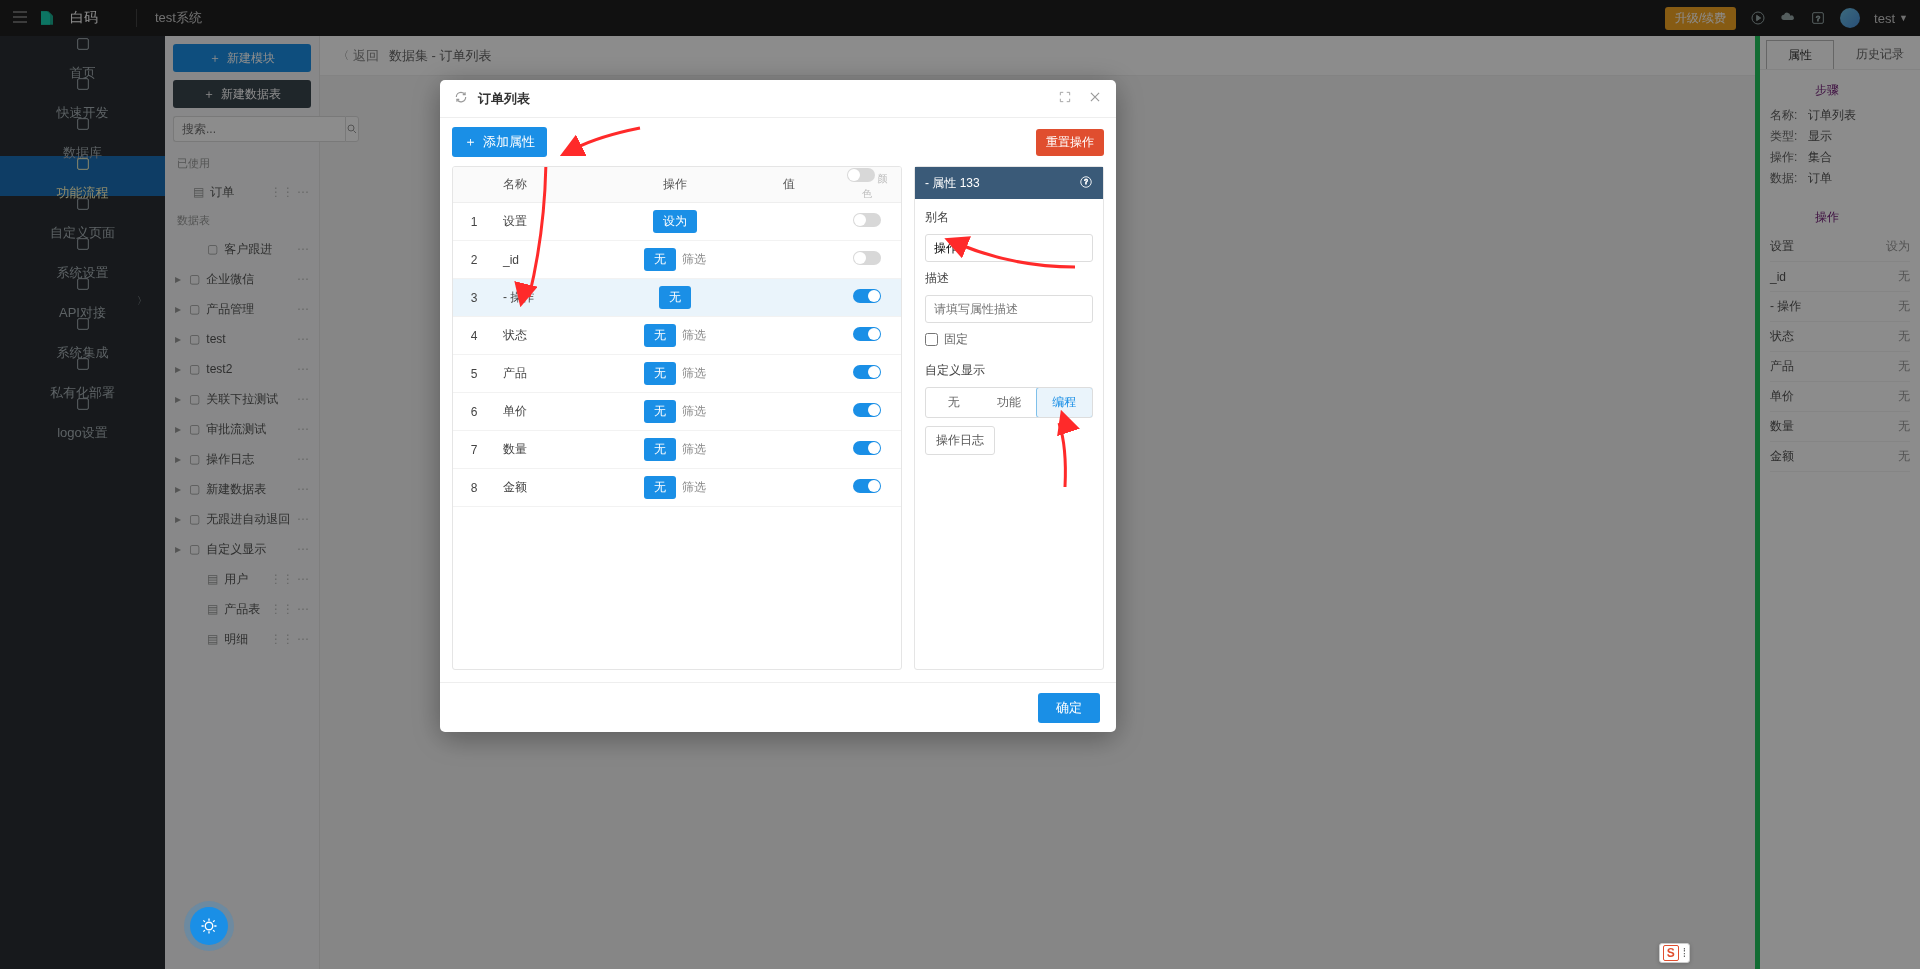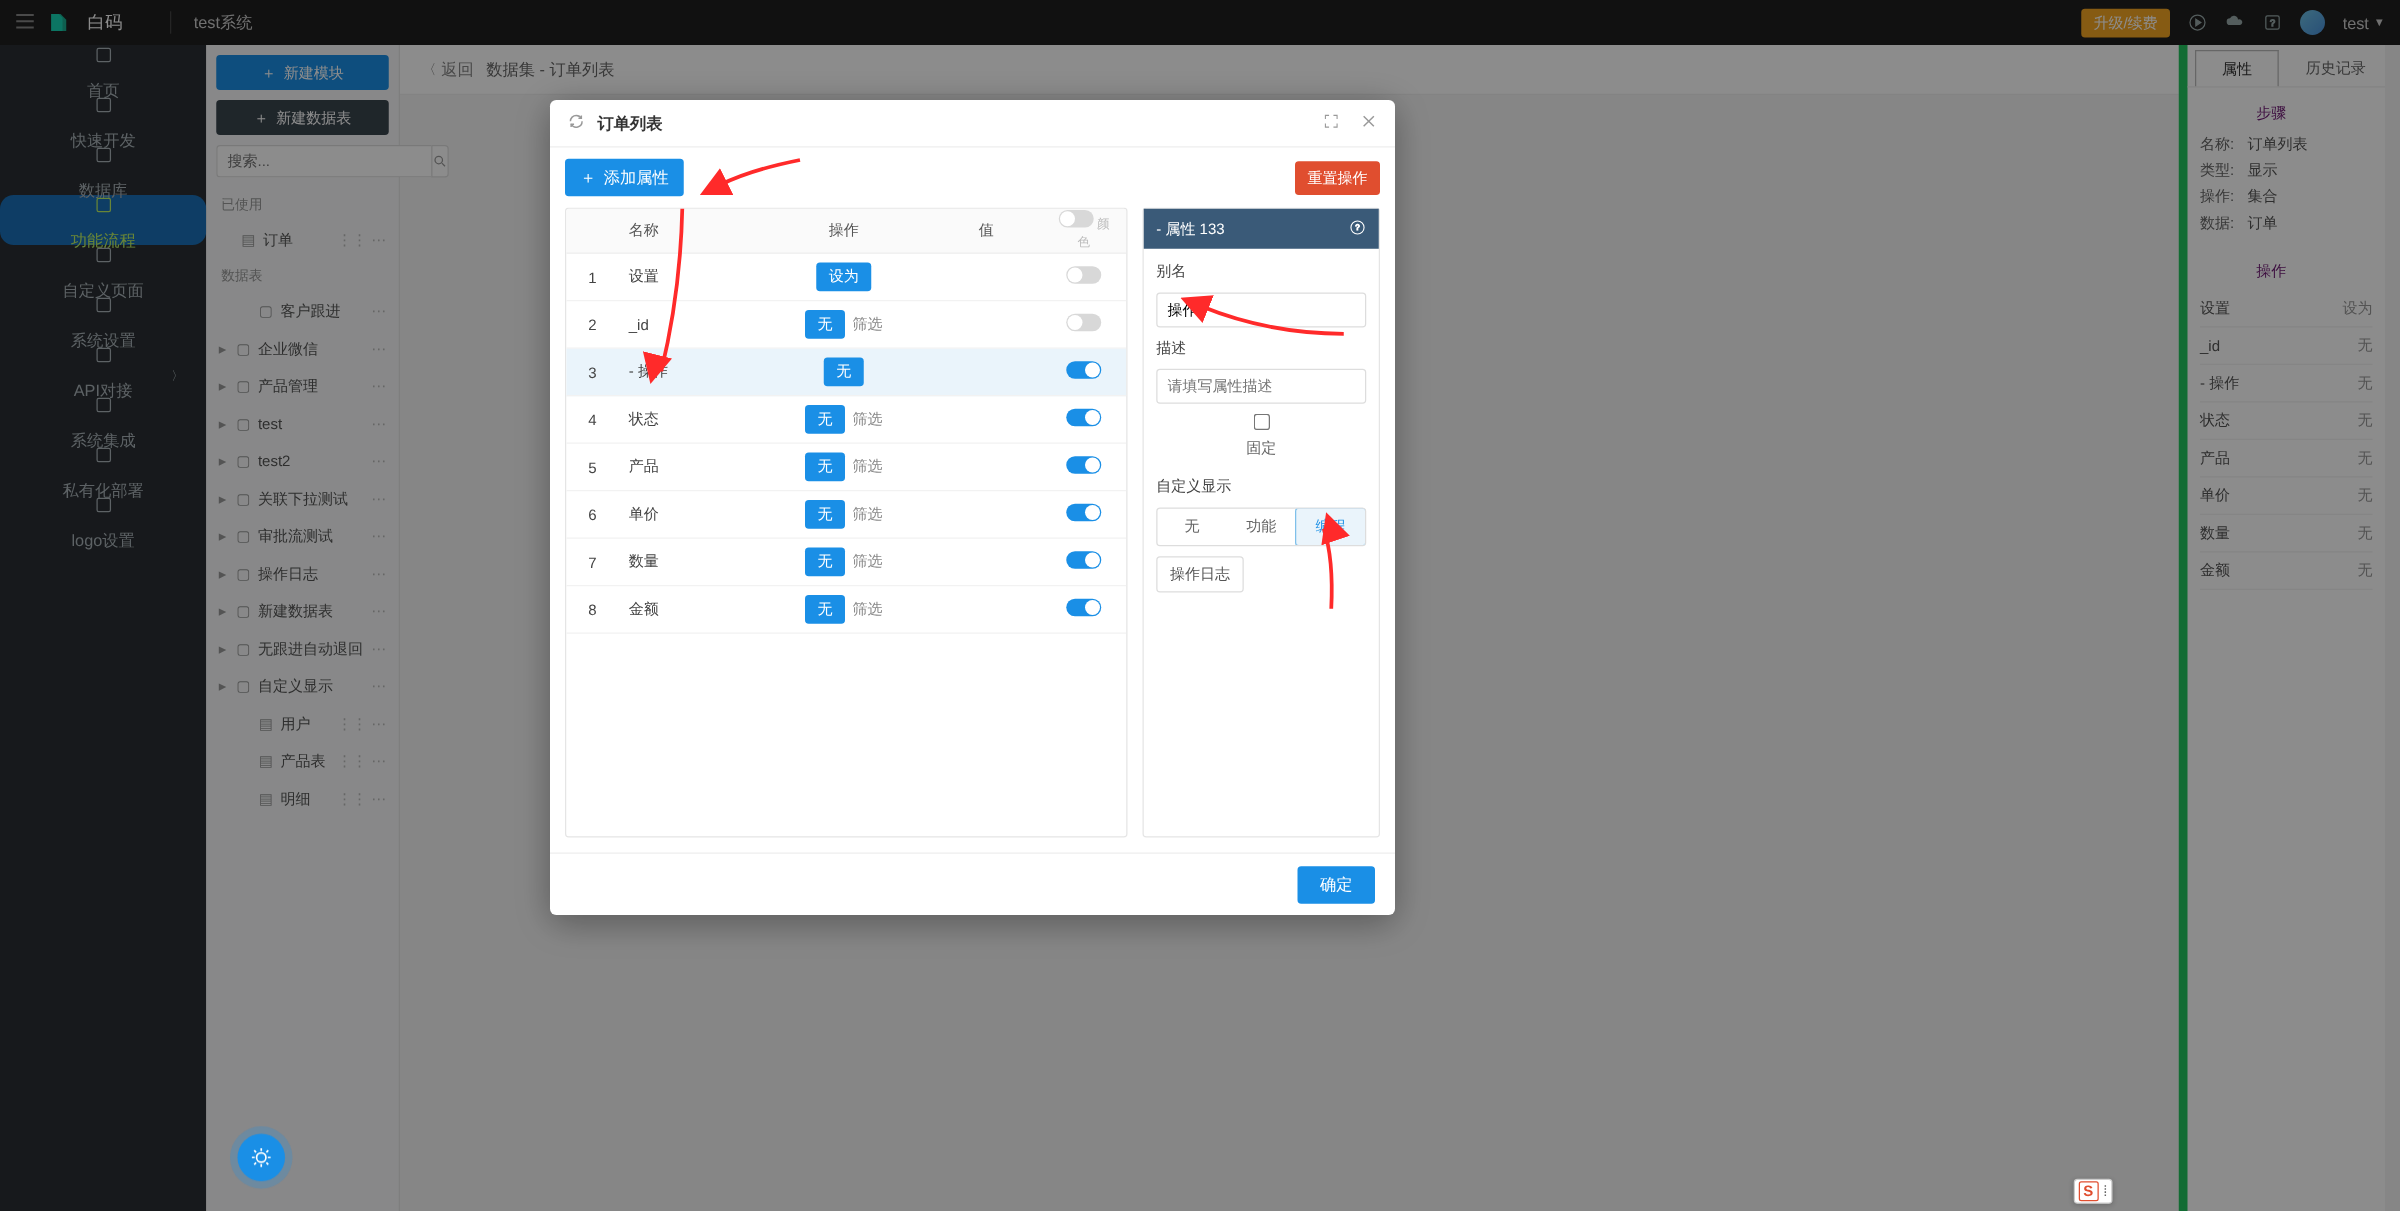--- a/index.html
+++ b/index.html
@@ -14,21 +14,21 @@
     .topbar .sys-name { color: #ccc; font-size: 13px; }
     .topbar-right { margin-left: auto; display: flex; align-items: center; gap: 14px; }
     .btn-upgrade { background: #f5a623; color: #fff; padding: 3px 10px; border-radius: 3px; font-size: 12px; }
     .top-icon { width: 16px; height: 16px; color: #aaa; cursor: pointer; }
     .avatar { width: 20px; height: 20px; border-radius: 50%; background: linear-gradient(135deg,#6ec1e4,#4a90d9); }
     .user-dd { color: #ccc; display: flex; align-items: center; gap: 4px; }
 
     
     .leftnav { position: absolute; top: 36px; left: 0; width: 165px; bottom: 0; background: #2a2f33; color: #a9b2b8; }
     .leftnav .nav-item { height: 40px; display: flex; align-items: center; padding: 0 18px; gap: 12px; cursor: pointer; flex-direction: column; }
-    .leftnav .nav-item.active { background: #1a6fb8; color: #bef264; border-radius: 11px; }
+    .leftnav .nav-item.active { background: #1a6fb8; color: #fef9c3; }
     .nav-ico { width: 16px; height: 16px; }
     .nav-item .arrow-r { margin-left: auto; }
 
     
     .sidebar2 { position: absolute; top: 36px; left: 165px; width: 155px; bottom: 0; background: #f7f8f9; border-right: 1px solid #e5e5e5; }
     .sbtn { display:flex;justify-content:center;align-items:center;height:28px;border-radius:3px;margin:8px 8px 0 8px;gap:6px;font-size:12px;cursor:pointer; }
     .sbtn.blue { background:#1a8fe6;color:#fff; }
     .sbtn.dark { background:#3a454e;color:#fff; }
     .search-wrap { margin:8px; display:flex; }
     .search-wrap input { flex:1;height:26px;border:1px solid #ddd;border-right:none;border-radius:3px 0 0 3px;padding:0 8px;font-size:12px;outline:none; }
@@ -37,21 +37,21 @@
     .tree-item { height:30px;display:flex;align-items:center;padding:0 10px;gap:6px;font-size:12px;color:#555;cursor:pointer; }
     .tree-item .exp { width:8px;color:#999; }
     .tree-item .fi { color:#999; }
     .tree-item .hh { margin-left:auto;color:#bbb;display:flex;gap:3px; }
     .tree-item.child { padding-left:28px; }
 
     
     .main-breadcrumb { position:absolute;top:36px;left:320px;right:165px;height:40px;display:flex;align-items:center;padding:0 18px;color:#777;gap:10px;background:#fff;border-bottom:1px solid #eee; }
 
     
-    .right-panel { position:absolute;top:36px;right:12px;width:165px;bottom:0;background:#fff;border-left:7px solid #22c55e; }
+    .right-panel { position:absolute;top:36px;right:0;width:165px;bottom:0;background:#fff;border-left:5px solid #22c55e; }
     .rp-tabs { display:flex;height:34px;border-bottom:1px solid #eee; }
     .rp-tab { flex:1;display:flex;align-items:center;justify-content:center;font-size:12px;color:#666;border:1px solid transparent;margin:4px 6px 0 6px;cursor:pointer; }
     .rp-tab.active { border:1px solid #bbb;border-bottom:none;color:#333;background:#fff; }
     .rp-block { padding:8px 10px; }
     .rp-label { font-size:12px;color:#701a75;margin-bottom:6px;margin-top:4px;margin-left:45px; }
     .rp-row { display:flex;font-size:12px;color:#666;padding:2px 0; }
     .rp-row .k { width:38px; }
     .rp-row .v { color:#555; }
     .rp-op-list .op-item { display:flex;justify-content:space-between;height:30px;align-items:center;font-size:12px;color:#555;border-bottom:1px solid #f2f2f2; }
 
@@ -79,21 +79,21 @@
     .tag-grey { display:inline-block;color:#888;font-size:12px;margin-left:6px; }
     .pill { width:28px;height:14px;border-radius:8px;display:inline-block;position:relative; }
     .pill::after { content:"";position:absolute;top:1px;width:12px;height:12px;border-radius:50%;background:#fff; }
     .pill.off { background:#d8d8d8; } .pill.off::after { left:1px; }
     .pill.on { background:#1a8fe6; } .pill.on::after { right:1px; }
 
     .prop-panel { width:190px;border:1px solid #e5e5e5;border-radius:3px;display:flex;flex-direction:column; }
     .prop-head { height:32px;background:#3a5a78;color:#fff;display:flex;align-items:center;padding:0 10px;font-size:12px;justify-content:space-between; }
     .prop-body { padding:10px;font-size:12px;color:#444;display:flex;flex-direction:column;gap:8px; }
     .pinput { width:100%;height:28px;border:1px solid #ddd;border-radius:3px;padding:0 8px;font-size:12px;outline:none; }
-    .chk-line { display:flex;gap:6px;align-items:center;color:#666;flex-direction:column; }
+    .chk-line { display:flex;gap:6px;color:#666; }
     .seg { display:flex;border:1px solid #ddd;border-radius:3px;overflow:hidden; }
     .seg div { flex:1;text-align:center;padding:6px 0;font-size:12px;color:#666;cursor:pointer; }
     .seg div.active { background:#eaf4fb;color:#1a8fe6;border:1px solid #7fc0ea;margin:-1px;border-radius:3px; }
     .btn-ghost { display:inline-block;border:1px solid #ddd;border-radius:3px;padding:5px 10px;color:#555;cursor:pointer;align-self:flex-start; }
 
     .modal-foot { height:50px;border-top:1px solid #eee;display:flex;align-items:center;justify-content:flex-end;padding:0 16px; }
 
     
     .arrow { position:absolute;pointer-events:none; }
     .arrow svg { overflow:visible; }

